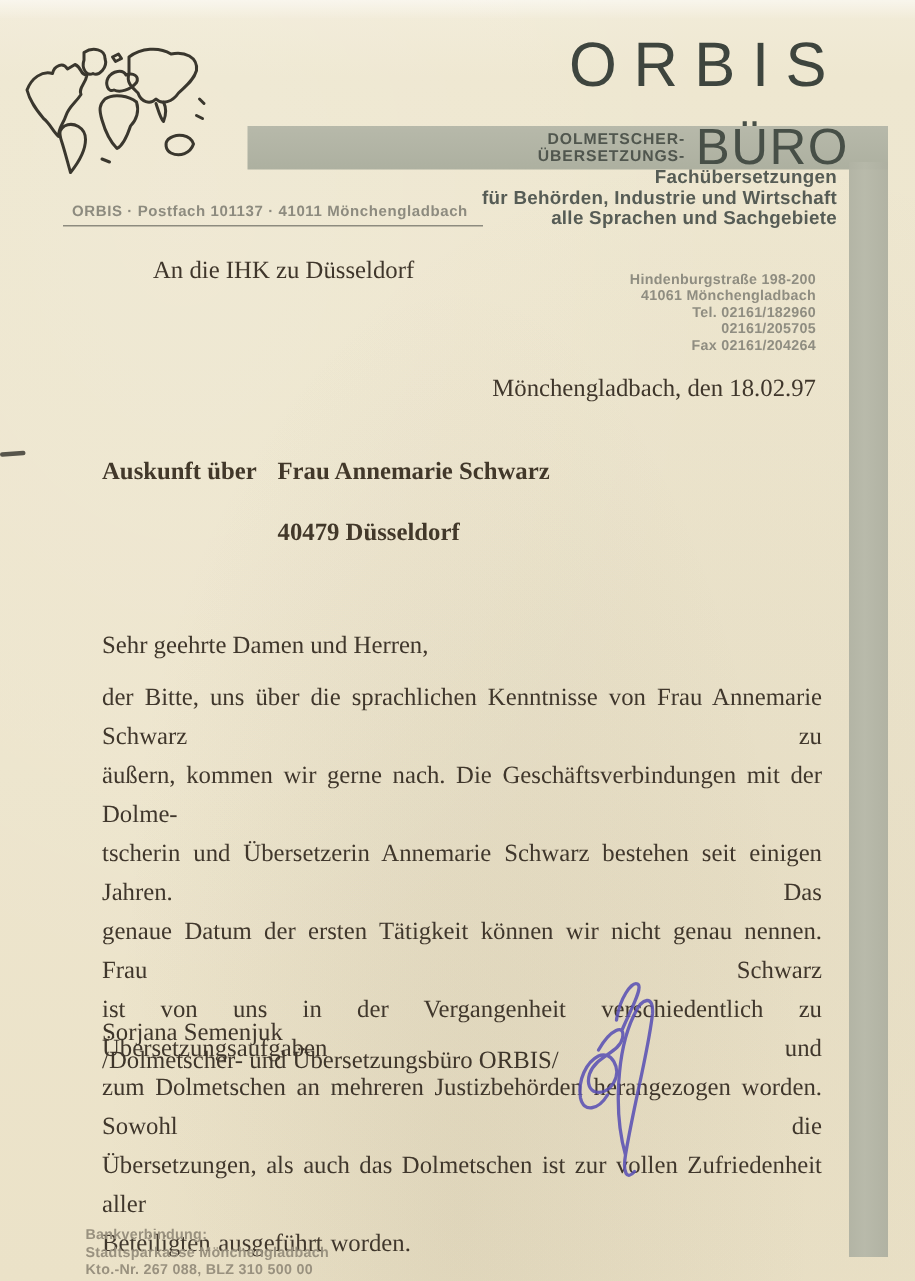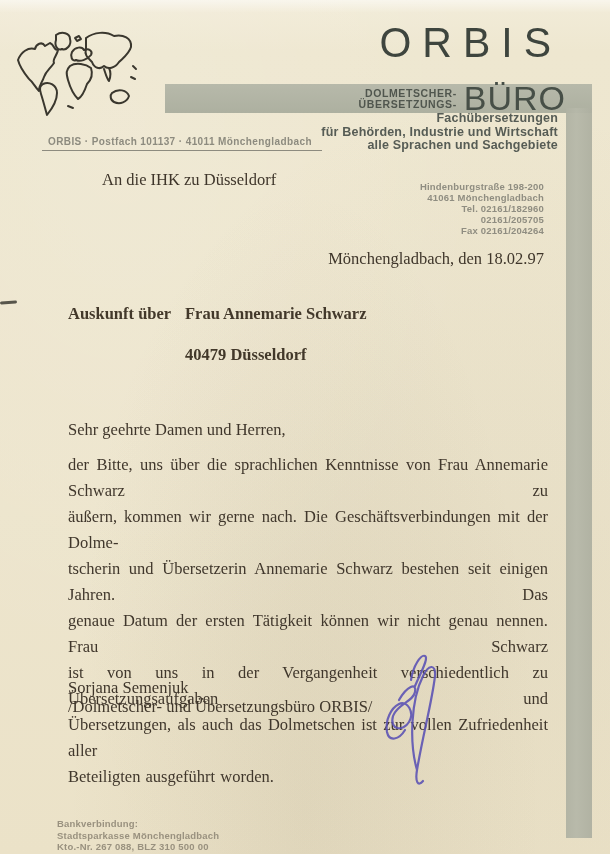--- a/index.html
+++ b/index.html
@@ -102,20 +102,21 @@
   </div>
 
   <div class="abs serif16" style="left:68px;top:420px;">Sehr geehrte Damen und Herren,</div>
 
   <div class="abs" style="left:68px;top:452px;">
     <div class="bodyline">der Bitte, uns über die sprachlichen Kenntnisse von Frau Annemarie Schwarz zu</div>
     <div class="bodyline">äußern, kommen wir gerne nach. Die Geschäftsverbindungen mit der Dolme-</div>
     <div class="bodyline">tscherin und Übersetzerin Annemarie Schwarz bestehen seit einigen Jahren. Das</div>
     <div class="bodyline">genaue Datum der ersten Tätigkeit können wir nicht genau nennen. Frau Schwarz</div>
     <div class="bodyline">ist von uns in der Vergangenheit verschiedentlich zu Übersetzungsaufgaben und</div>
+    <div class="bodyline">zum Dolmetschen an mehreren Justizbehörden herangezogen worden. Sowohl die</div>
     <div class="bodyline">Übersetzungen, als auch das Dolmetschen ist zur vollen Zufriedenheit aller</div>
     <div class="bodyline last">Beteiligten ausgeführt worden.</div>
   </div>
 
   <div class="abs serif16" style="left:68px;top:678px;">Sorjana Semenjuk</div>
   <div class="abs serif16" style="left:68px;top:697px;">/Dolmetscher- und Übersetzungsbüro ORBIS/</div>
 
   <svg class="abs" style="left:355px;top:638px;" width="115" height="150" viewBox="0 0 115 150">
     <g fill="none" stroke="#5a51b4" stroke-width="2.2" stroke-linecap="round" opacity="0.88">
       <path d="M56,42 C58,28 66,16 70,18 C74,20 66,34 60,48"></path>

